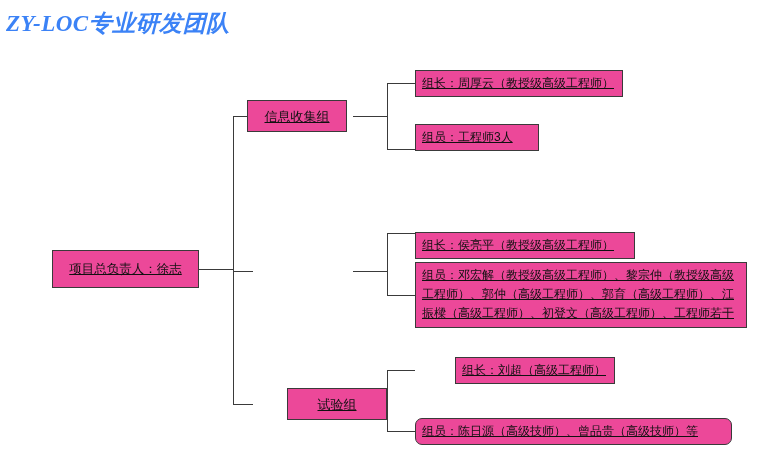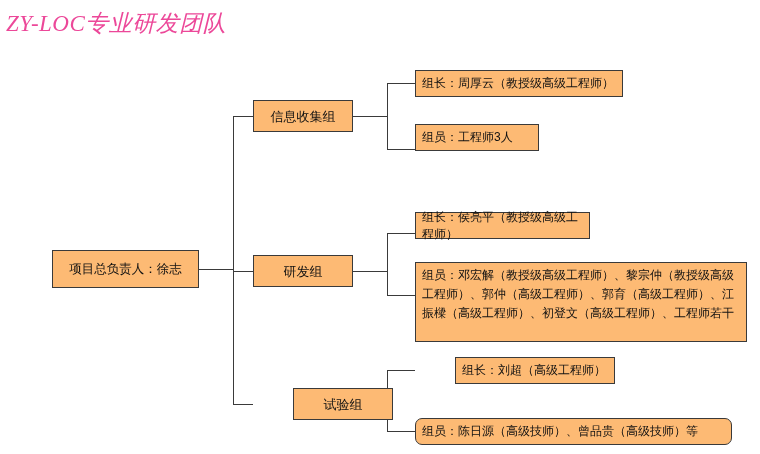--- a/index.html
+++ b/index.html
@@ -17,75 +17,76 @@
   }
 
   
   #title {
     position: absolute;
     left: 6px;
     top: 8px;
     font-family: "Liberation Serif", "DejaVu Serif", serif;
     font-style: italic;
     font-size: 23px;
-    font-weight: 400;
-    color: #ec4899;
+    font-weight: 700;
+    color: #3b82f6;
     letter-spacing: 0.5px;
     white-space: nowrap;
   }
 
   
   .node {
     position: absolute;
     box-sizing: border-box;
     border: 1px solid #3a3a3a;
-    background: #fdba74;
+    background: #ec4899;
     color: #111111;
     font-size: 12px;
     line-height: 17px;
     display: flex;
     align-items: center;
     justify-content: center;
     text-align: center;
     white-space: nowrap;
+    text-decoration: underline;
   }
   .node.root {
     left: 52px;
     top: 250px;
     width: 147px;
     height: 38px;
     font-size: 12.5px;
   }
   .node.group {
     width: 100px;
     height: 32px;
     font-size: 13px;
-    left: 253px;
+    left: 247px;
   }
   .node.g1 { top: 100px; }
   .node.g2 { top: 255px; }
   .node.g3 { top: 388px; margin-left: 40px; }
 
   .node.leaf {
     left: 415px;
     justify-content: flex-start;
     text-align: left;
     padding: 3px 6px;
     font-size: 12px;
     white-space: normal;
   }
   .node.leaf.single { height: 27px; align-items: center; }
 
   .leaf-a1 { top: 70px;  width: 208px; }
   .leaf-a2 { top: 124px; width: 124px; }
-  .leaf-b1 { top: 212px; width: 175px; }
+  .leaf-b1 { top: 232px; width: 220px; }
   .leaf-b2 {
     top: 262px;
     width: 332px;
-    height: 80px;
+    height: 66px;
     align-items: flex-start;
     line-height: 19px;
     padding: 3px 5px;
   }
   .leaf-c1 { top: 357px; width: 160px; margin-left: 40px; }
   .leaf-c2 { top: 418px; width: 317px; border-radius: 7px; }
 
   
   .ln {
     position: absolute;
@@ -122,21 +123,20 @@
   <div class="ln h" style="left:387px; top:295px; width:28px;"></div>
 
   <div class="ln h" style="left:353px; top:404px; width:34px;"></div>
   <div class="ln v" style="left:387px; top:370px; height:61px;"></div>
   <div class="ln h" style="left:387px; top:370px; width:28px;"></div>
   <div class="ln h" style="left:387px; top:431px; width:28px;"></div>
 
   <div class="node root">项目总负责人：徐志</div>
 
   <div class="node group g1">信息收集组</div>
-  <div class="node group g2">研发组</div>
   <div class="node group g3">试验组</div>
 
   <div class="node leaf single leaf-a1">组长：周厚云（教授级高级工程师）</div>
   <div class="node leaf single leaf-a2">组员：工程师3人</div>
 
   <div class="node leaf single leaf-b1">组长：侯亮平（教授级高级工程师）</div>
   <div class="node leaf leaf-b2">组员：邓宏解（教授级高级工程师）、黎宗仲（教授级高级工程师）、郭仲（高级工程师）、郭育（高级工程师）、江振樑（高级工程师）、初登文（高级工程师）、工程师若干</div>
 
   <div class="node leaf single leaf-c1">组长：刘超（高级工程师）</div>
   <div class="node leaf single leaf-c2">组员：陈日源（高级技师）、曾品贵（高级技师）等</div>

